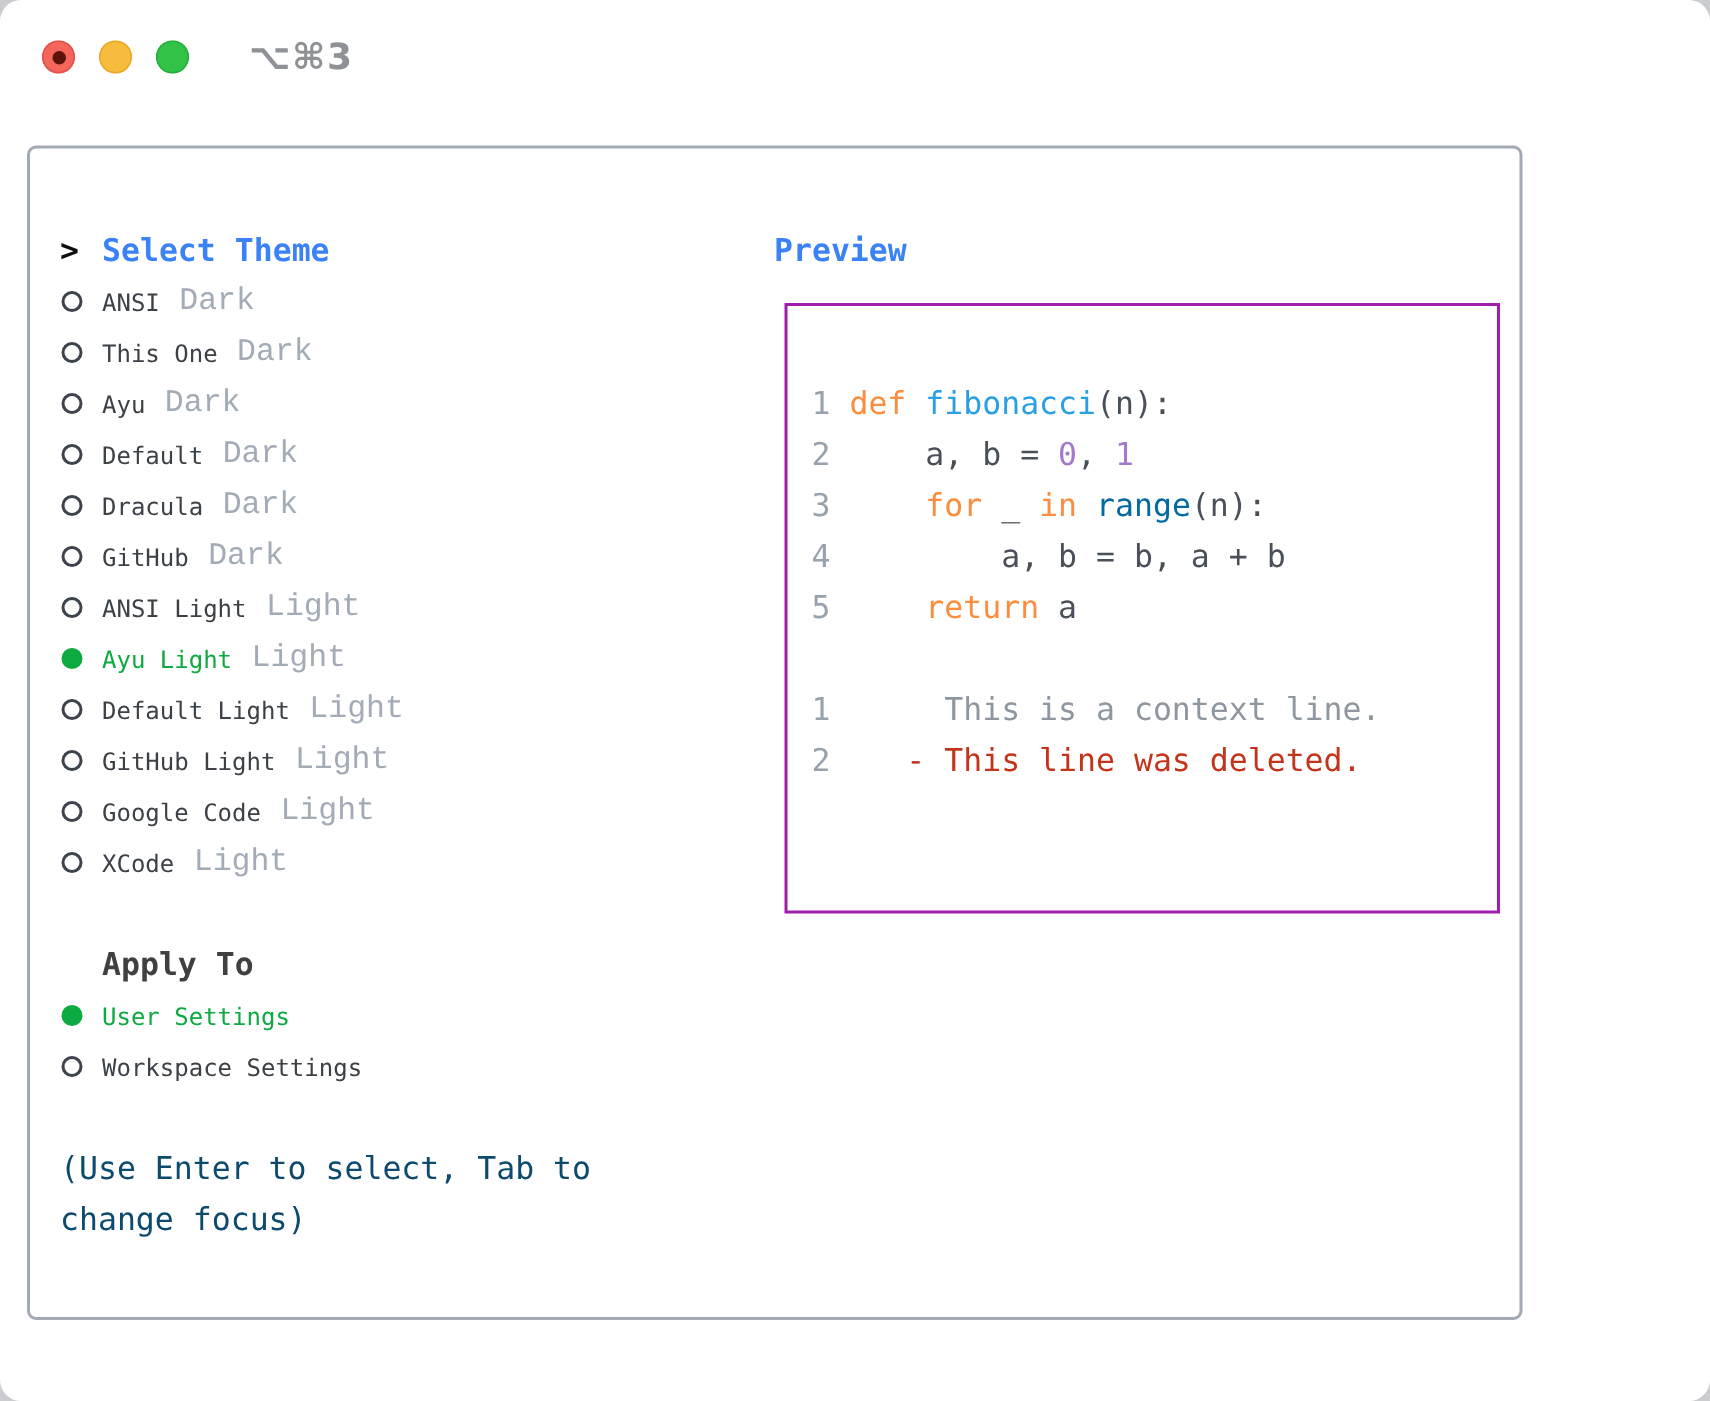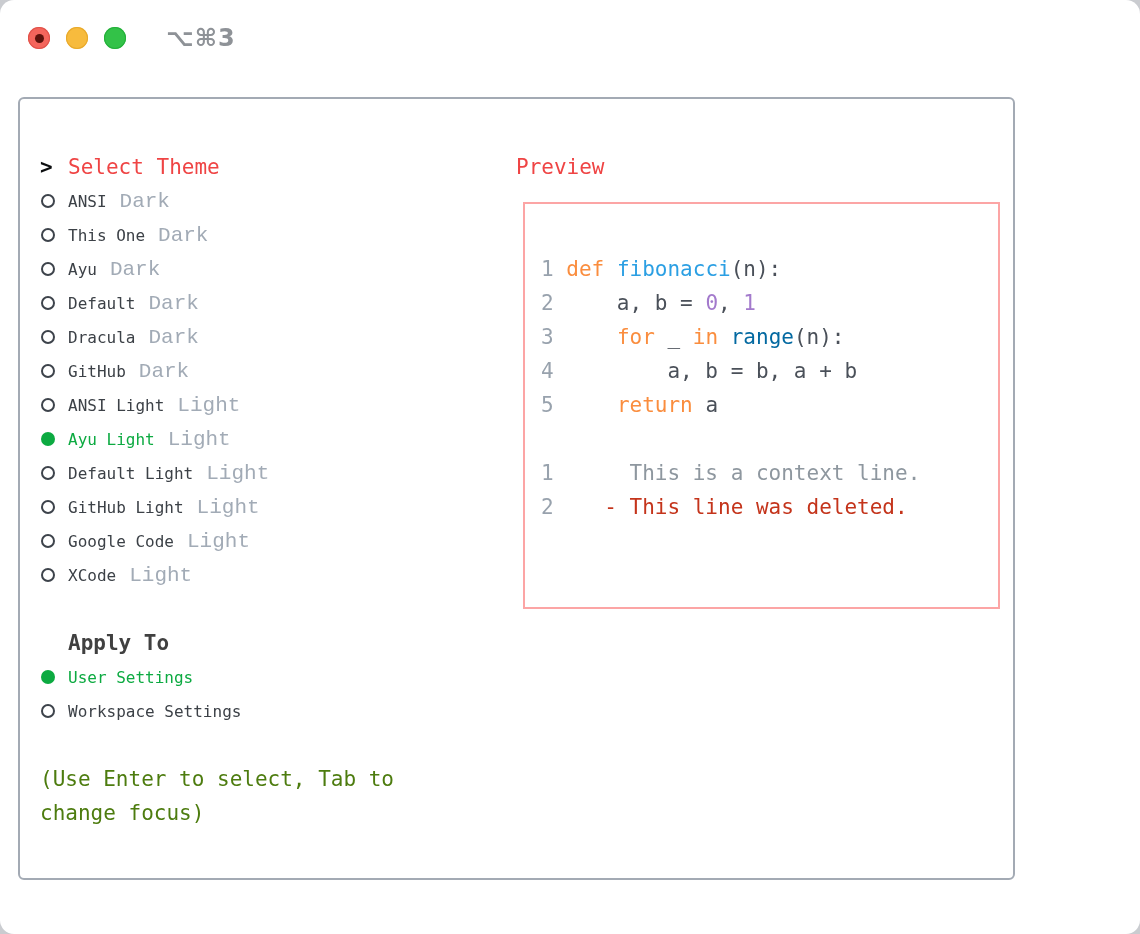--- a/index.html
+++ b/index.html
@@ -48,34 +48,34 @@
   .marker {
     width: 28px; flex: 0 0 28px;
     display: flex; align-items: center;
     font-size: 21px; font-weight: bold; color: #0c0e10;
   }
   .radio {
     width: 14px; height: 14px; border-radius: 50%;
     border: 2px solid #3d434b; margin-left: 1px;
   }
   .radio.on { border: none; background: #0caa41; }
-  .title-text { font-size: 21px; font-weight: normal; color: #ef4444; }
+  .title-text { font-size: 21px; font-weight: bold; color: #3b82f6; }
   .item-label { font-size: 16px; color: #3c4147; }
   .item-label.selected { color: #0caa41; }
   .item-tag { font-size: 21px; color: #a2abb6; margin-left: 13px; font-family: Liberation Mono, monospace; }
   .left-col { position: absolute; left: 20px; top: 51px; width: 440px; }
   .apply-block { margin-top: 34px; }
   .apply-title-text { font-size: 21px; font-weight: 600; color: #404040; }
-  .help { margin-top: 34px; font-size: 21px; line-height: 34px; color: #4d7c0f; }
+  .help { margin-top: 34px; font-size: 21px; line-height: 34px; color: #0c4a6e; }
   
   .right-col { position: absolute; left: 496px; top: 51px; }
   .preview-box {
     margin-top: 18px; margin-left: 7px;
     width: 477px; height: 407px;
-    border: 2px solid #fca5a5;
+    border: 2px solid #a21caf;
     background: #ffffff;
     padding: 48px 16px 0 16px;
     overflow: hidden;
   }
   .code-line { white-space: pre; font-size: 21px; line-height: 34px; height: 34px; }
   .seg-ln   { color: #98a2ad; }
   .seg-fg   { color: #4a5059; }
   .seg-kw   { color: #fa8d3e; }
   .seg-fn   { color: #2b9fe3; }
   .seg-num  { color: #a37acc; }

